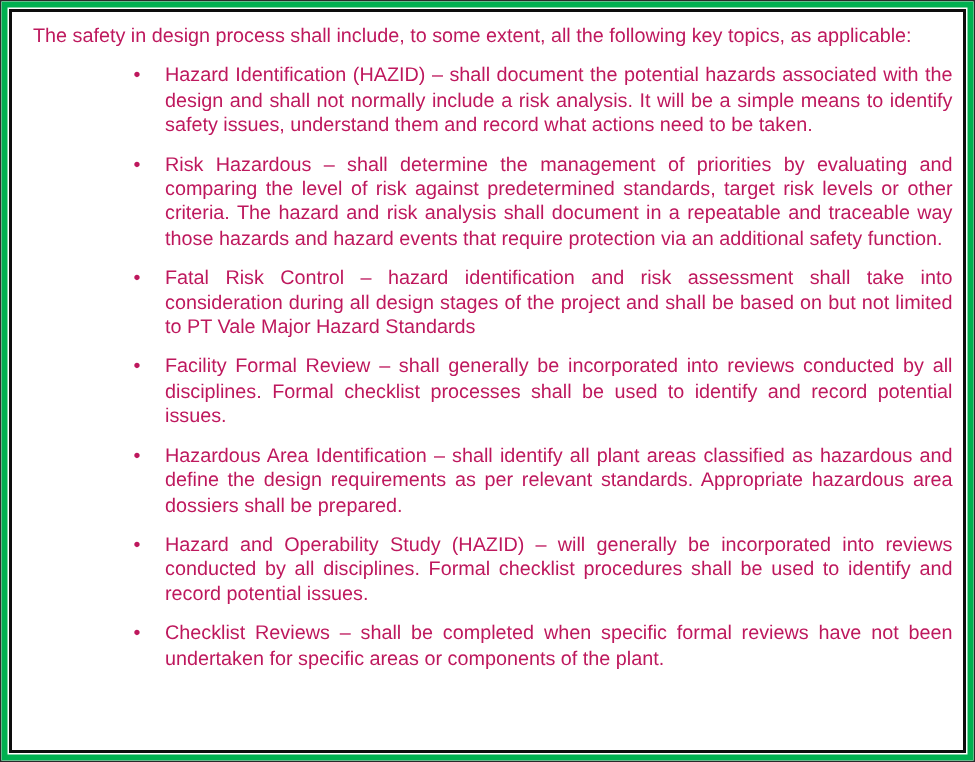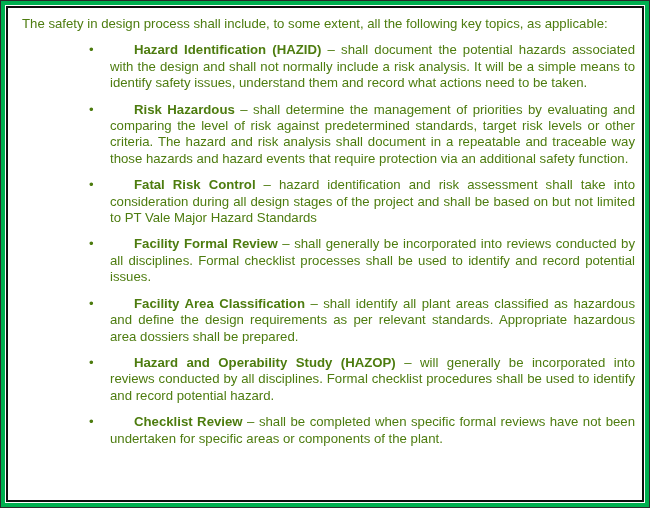--- a/index.html
+++ b/index.html
@@ -32,42 +32,41 @@
     box-sizing: border-box;
     width: 100%;
     height: 100%;
     border: 2px solid #0d0d0d;
     background: #ffffff;
     overflow: hidden;
   }
   .content {
     box-sizing: border-box;
     padding: 8px 7px 0 14px;
-    color: #4d7c0f;
+    color: #be185d;
     font-size: 13.2px;
     line-height: 16.4px;
   }
   .intro {
     text-align: justify;
     margin: 0;
   }
   .bullet-item {
     position: relative;
     padding-left: 88px;
     margin-top: 10px;
     text-align: justify;
   }
   .marker {
     position: absolute;
     left: 67px;
     top: 0;
   }
   .term {
-    font-weight: bold;
-    margin-left: 24px;
+    font-weight: normal;
   }
 </style>
 </head>
 <body>
 
 <div class="frame">
   <div class="green-border">
     <div class="inner-border">
       <div class="content">
 
@@ -92,32 +91,32 @@
         </div>
 
         <div class="bullet-item">
           <span class="marker">•</span>
           <span class="term">Facility Formal Review</span>
           <span class="desc">– shall generally be incorporated into reviews conducted by all disciplines. Formal checklist processes shall be used to identify and record potential issues.</span>
         </div>
 
         <div class="bullet-item">
           <span class="marker">•</span>
-          <span class="term">Facility Area Classification</span>
+          <span class="term">Hazardous Area Identification</span>
           <span class="desc">– shall identify all plant areas classified as hazardous and define the design requirements as per relevant standards. Appropriate hazardous area dossiers shall be prepared.</span>
         </div>
 
         <div class="bullet-item">
           <span class="marker">•</span>
-          <span class="term">Hazard and Operability Study (HAZOP)</span>
-          <span class="desc">– will generally be incorporated into reviews conducted by all disciplines. Formal checklist procedures shall be used to identify and record potential hazard.</span>
+          <span class="term">Hazard and Operability Study (HAZID)</span>
+          <span class="desc">– will generally be incorporated into reviews conducted by all disciplines. Formal checklist procedures shall be used to identify and record potential issues.</span>
         </div>
 
         <div class="bullet-item">
           <span class="marker">•</span>
-          <span class="term">Checklist Review</span>
+          <span class="term">Checklist Reviews</span>
           <span class="desc">– shall be completed when specific formal reviews have not been undertaken for specific areas or components of the plant.</span>
         </div>
 
       </div>
     </div>
   </div>
 </div>
 
 </body></html>

